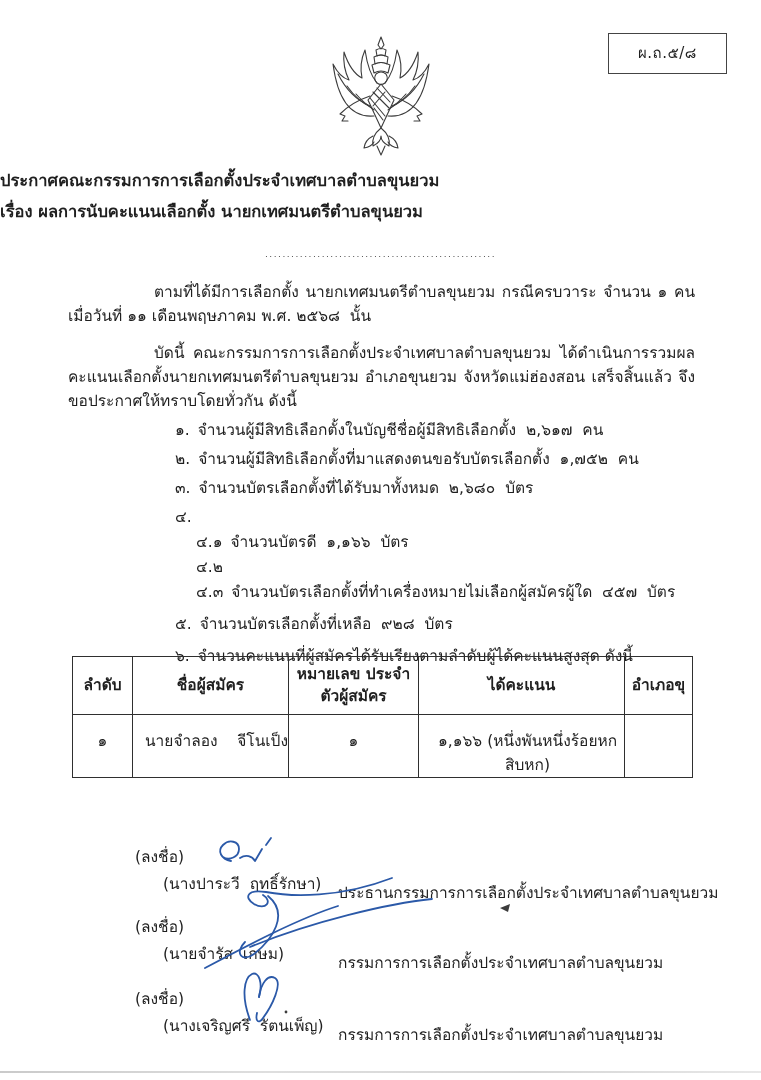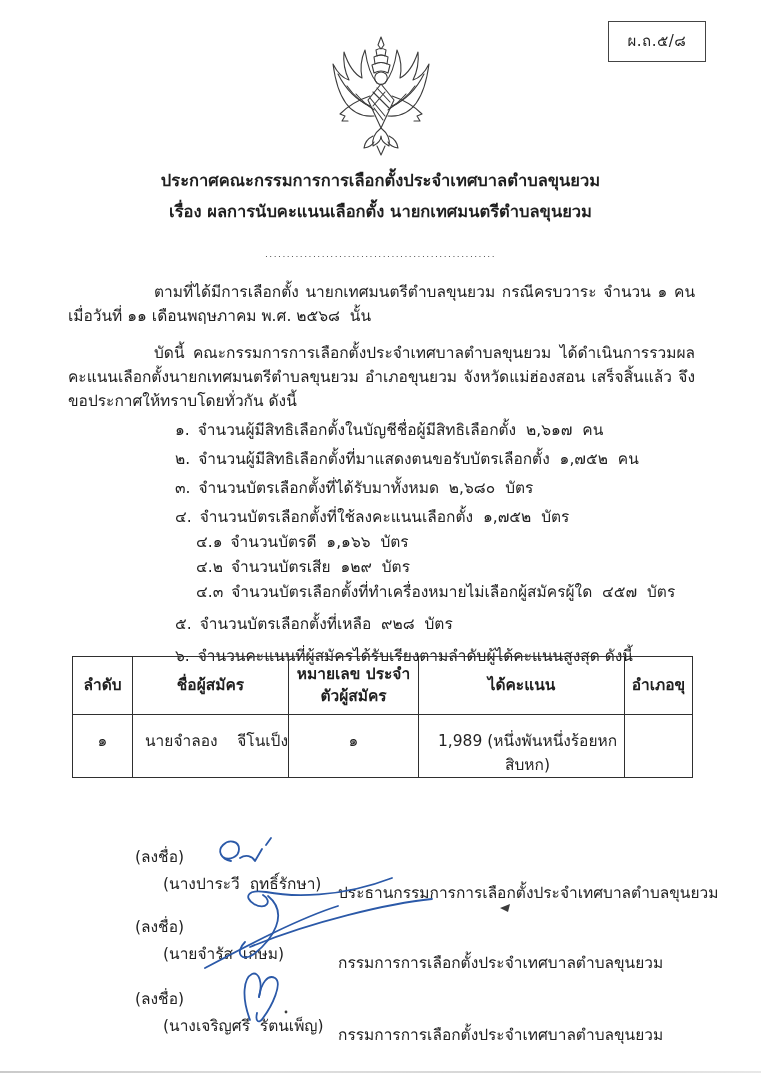--- a/index.html
+++ b/index.html
@@ -4,26 +4,26 @@
 <style>
   * { margin:0; padding:0; box-sizing:border-box; }
   html,body { background:#e9e9e9; }
   body { font-family:"DejaVu Sans","Liberation Sans",sans-serif; }
   .page {
     position:relative; width:761px; height:1080px; margin:0 auto;
     background:#ffffff; color:#1f1f1f; overflow:hidden;
     font-size:15.5px; line-height:1.55;
   }
   .doc-code-box {
-    position:absolute; left:608px; top:21px; width:98px; height:41px;
+    position:absolute; left:608px; top:33px; width:119px; height:41px;
     border:1.5px solid #444444; display:flex; align-items:center; justify-content:center;
     font-size:15px; letter-spacing:.5px;
   }
   .emblem-wrap { position:absolute; left:316px; top:34px; width:130px; height:126px; }
-  .title-block { position:absolute; left:0; top:165px; width:100%; text-align:center; font-weight:bold; font-size:16.5px; line-height:31px; }
+  .title-block { position:absolute; left:0; top:165px; width:100%; font-weight:bold; font-size:16.5px; line-height:31px; }
   .divider-dots { position:absolute; left:0; top:248px; width:100%; text-align:center; font-size:9px; letter-spacing:1.5px; color:#4a4a4a; }
   .para { position:absolute; left:68px; right:66px; text-indent:86px; text-align:justify; white-space:pre-wrap; }
   .para.p1 { top:280px; }
   .para.p2 { top:341px; }
   .result-list { position:absolute; left:175px; top:413px; right:60px; }
   .r-item { display:flex; white-space:pre-wrap; }
   .r-item.lvl1 { margin-top:5px; }
   .r-item.lvl2 { margin-left:21px; margin-top:1px; }
   .r-item.gap-before { margin-top:8px; }
   .r-num { flex:0 0 auto; padding-right:8px; }
@@ -99,23 +99,23 @@
   </div>
   <div class="divider-dots">.....................................................</div>
 
   <div class="para p1">ตามที่ได้มีการเลือกตั้ง นายกเทศมนตรีตำบลขุนยวม กรณีครบวาระ จำนวน ๑ คน เมื่อวันที่ ๑๑ เดือนพฤษภาคม พ.ศ. ๒๕๖๘  นั้น</div>
   <div class="para p2">บัดนี้ คณะกรรมการการเลือกตั้งประจำเทศบาลตำบลขุนยวม ได้ดำเนินการรวมผลคะแนนเลือกตั้งนายกเทศมนตรีตำบลขุนยวม อำเภอขุนยวม จังหวัดแม่ฮ่องสอน เสร็จสิ้นแล้ว จึงขอประกาศให้ทราบโดยทั่วกัน ดังนี้</div>
 
   <div class="result-list">
     <div class="r-item lvl1"><span class="r-num">๑.</span><span>จำนวนผู้มีสิทธิเลือกตั้งในบัญชีชื่อผู้มีสิทธิเลือกตั้ง  ๒,๖๑๗  คน</span></div>
     <div class="r-item lvl1"><span class="r-num">๒.</span><span>จำนวนผู้มีสิทธิเลือกตั้งที่มาแสดงตนขอรับบัตรเลือกตั้ง  ๑,๗๕๒  คน</span></div>
     <div class="r-item lvl1"><span class="r-num">๓.</span><span>จำนวนบัตรเลือกตั้งที่ได้รับมาทั้งหมด  ๒,๖๘๐  บัตร</span></div>
-    <div class="r-item lvl1"><span class="r-num">๔.</span><span>จำนวนบัตรเลือกตั้งที่ใช้ลงคะแนนเลือกตั้ง  ๑,๗๕๒  บัตร</span></div>
+    <div class="r-item lvl1"><span class="r-num">๔.</span></div>
     <div class="r-item lvl2"><span class="r-num">๔.๑</span><span>จำนวนบัตรดี  ๑,๑๖๖  บัตร</span></div>
-    <div class="r-item lvl2"><span class="r-num">๔.๒</span><span>จำนวนบัตรเสีย  ๑๒๙  บัตร</span></div>
+    <div class="r-item lvl2"><span class="r-num">๔.๒</span></div>
     <div class="r-item lvl2"><span class="r-num">๔.๓</span><span>จำนวนบัตรเลือกตั้งที่ทำเครื่องหมายไม่เลือกผู้สมัครผู้ใด  ๔๕๗  บัตร</span></div>
     <div class="r-item lvl1 gap-before"><span class="r-num">๕.</span><span>จำนวนบัตรเลือกตั้งที่เหลือ  ๙๒๘  บัตร</span></div>
     <div class="r-item lvl1 gap-before"><span class="r-num">๖.</span><span>จำนวนคะแนนที่ผู้สมัครได้รับเรียงตามลำดับผู้ได้คะแนนสูงสุด ดังนี้</span></div>
   </div>
 
   <table class="results-table">
     <colgroup>
       <col class="col-order">
         <col class="col-name">
         <col class="col-number">
@@ -129,21 +129,21 @@
         <th>หมายเลข ประจำตัวผู้สมัคร</th>
         <th>ได้คะแนน</th>
         <th>อำเภอขุ</th>
       </tr>
     </thead>
     <tbody>
       <tr>
         <td class="c-order">๑</td>
         <td class="c-name">นายจำลอง    จีโนเป็ง</td>
         <td class="c-number">๑</td>
-        <td class="c-votes">1,989 (หนึ่งพันหนึ่งร้อยหกสิบหก)</td>
+        <td class="c-votes">๑,๑๖๖ (หนึ่งพันหนึ่งร้อยหกสิบหก)</td>
         <td class="c-remark"></td>
       </tr>
     </tbody>
   </table>
 
 
   <div class="sig-row sig-row1">
     <span class="sig-label">(ลงชื่อ)</span>
     <span class="sig-role">ประธานกรรมการการเลือกตั้งประจำเทศบาลตำบลขุนยวม</span>
     <span class="sig-name">(นางปาระวี  ฤทธิ์รักษา)</span>

